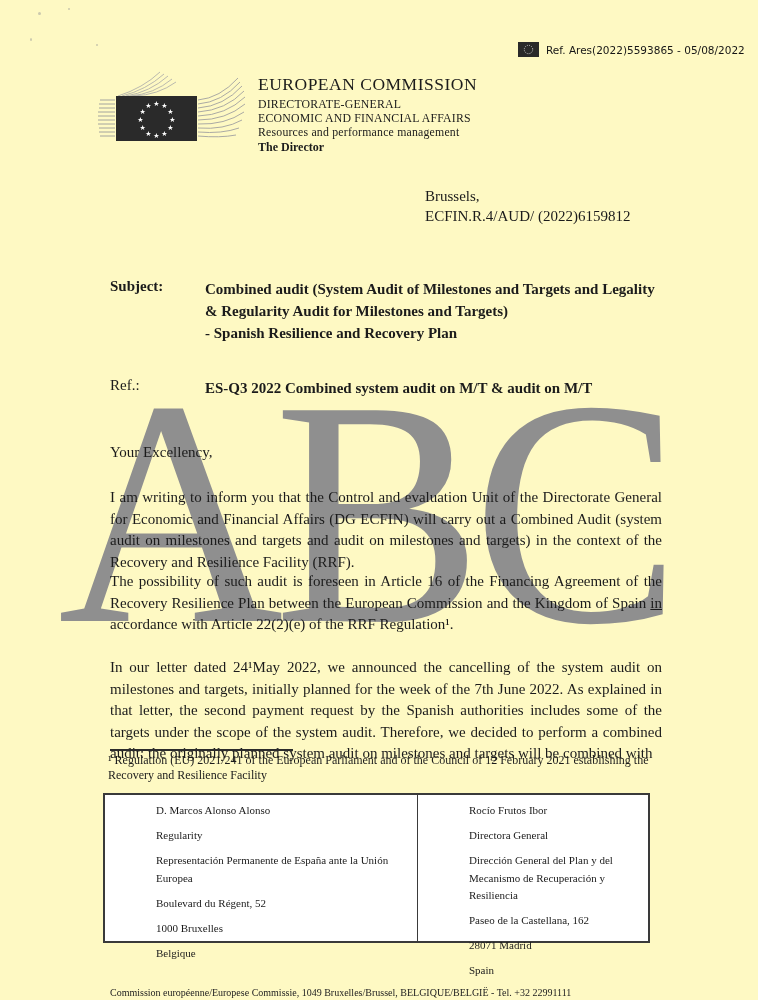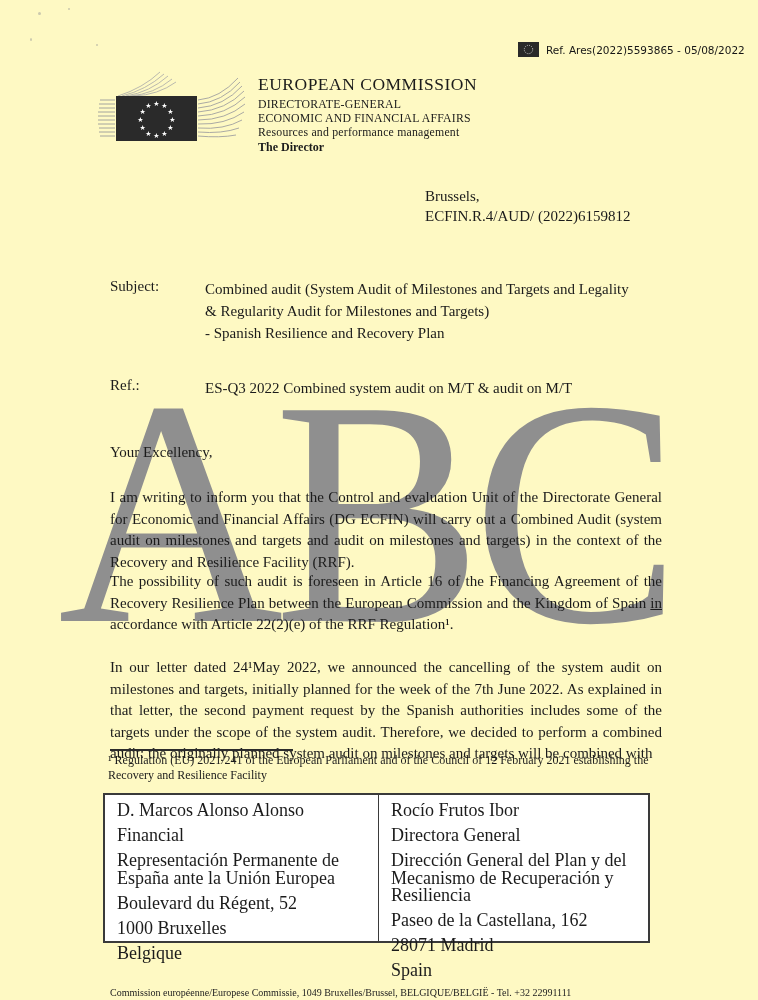--- a/index.html
+++ b/index.html
@@ -27,21 +27,21 @@
   .header-text{position:absolute;left:258px;top:76px;line-height:1;}
   .header-text .inst{font-size:17.5px;letter-spacing:.5px;margin:0 0 5px 0;font-weight:400;text-align:right;}
   .header-text .sub{font-size:11.8px;margin:0 0 2.5px 0;letter-spacing:.2px;}
   .header-text .role{font-size:12px;font-weight:bold;margin:1px 0 16px 0;}
   
   .dateline{position:absolute;left:425px;top:186px;font-size:15px;line-height:20px;}
   
   .labelled-block{position:absolute;left:110px;width:552px;display:flex;}
   .labelled-block .lbl{width:95px;flex:0 0 95px;font-size:15px;}
   .labelled-block .cnt{font-size:15px;line-height:22px;}
-  .bold{font-weight:normal;}
+  .bold{font-weight:bold;}
   #subject-block{top:278px;}
   #ref-block{top:377px;}
   
   .watermark{
     position:absolute;left:58px;top:352px;
     font-size:322px;line-height:1;
     letter-spacing:-10px;
     color:#8f8f8f;
     transform:scaleX(.97);
     transform-origin:left top;
@@ -58,21 +58,21 @@
   
   .footnote-rule{position:absolute;left:110px;top:749px;width:183px;border-top:2px solid #2c2c2c;z-index:2;}
   .footnote{position:absolute;left:108px;top:753px;width:556px;font-size:12px;line-height:15px;z-index:2;}
   
   .contacts{
     position:absolute;left:103px;top:793px;width:547px;height:150px;
     border:2px solid #3a3a3a;
     display:flex;z-index:2;background:#fff;
     box-sizing:border-box;
   }
-  .contacts .col{box-sizing:border-box;padding:7px 10px 0 12px;font-size:18px;}
+  .contacts .col{box-sizing:border-box;padding:7px 10px 0 12px;font-size:11px;margin-left:39px;}
   .contacts .col.left{width:274px;flex:0 0 274px;border-right:1.5px solid #3a3a3a;}
   .contacts .col p{margin:0 0 7.5px 0;line-height:17.5px;}
   
   .footer{position:absolute;left:110px;top:987px;font-size:10px;color:#222;z-index:2;}
 </style>
 </head>
 <body>
 
 <div class="page">
 
@@ -182,21 +182,21 @@
   <div class="bodytext" id="para2"><span>The possibility of such audit is foreseen in Article 16 of the Financing Agreement of the Recovery Resilience Plan between the European Commission and the Kingdom of Spain </span><span class="u">in</span><span> accordance with Article 22(2)(e) of the RRF Regulation¹.</span></div>
 
   <div class="bodytext" id="para3">In our letter dated 24¹May 2022, we announced the cancelling of the system audit on milestones and targets, initially planned for the week of the 7th June 2022. As explained in that letter, the second payment request by the Spanish authorities includes some of the targets under the scope of the system audit. Therefore, we decided to perform a combined audit: the originally planned system audit on milestones and targets will be combined with</div>
 
   <div class="footnote-rule"></div>
   <div class="footnote">¹ Regulation (EU) 2021/241 of the European Parliament and of the Council of 12 February 2021 establishing the Recovery and Resilience Facility</div>
 
   <div class="contacts">
     <div class="col left">
       <p>D. Marcos Alonso Alonso</p>
-      <p>Financial</p>
+      <p>Regularity</p>
       <p>Representación Permanente de España ante la Unión Europea</p>
       <p>Boulevard du Régent, 52</p>
       <p>1000 Bruxelles</p>
       <p>Belgique</p>
     </div>
     <div class="col">
       <p>Rocío Frutos Ibor</p>
       <p>Directora General</p>
       <p>Dirección General del Plan y del Mecanismo de Recuperación y Resiliencia</p>
       <p>Paseo de la Castellana, 162</p>

